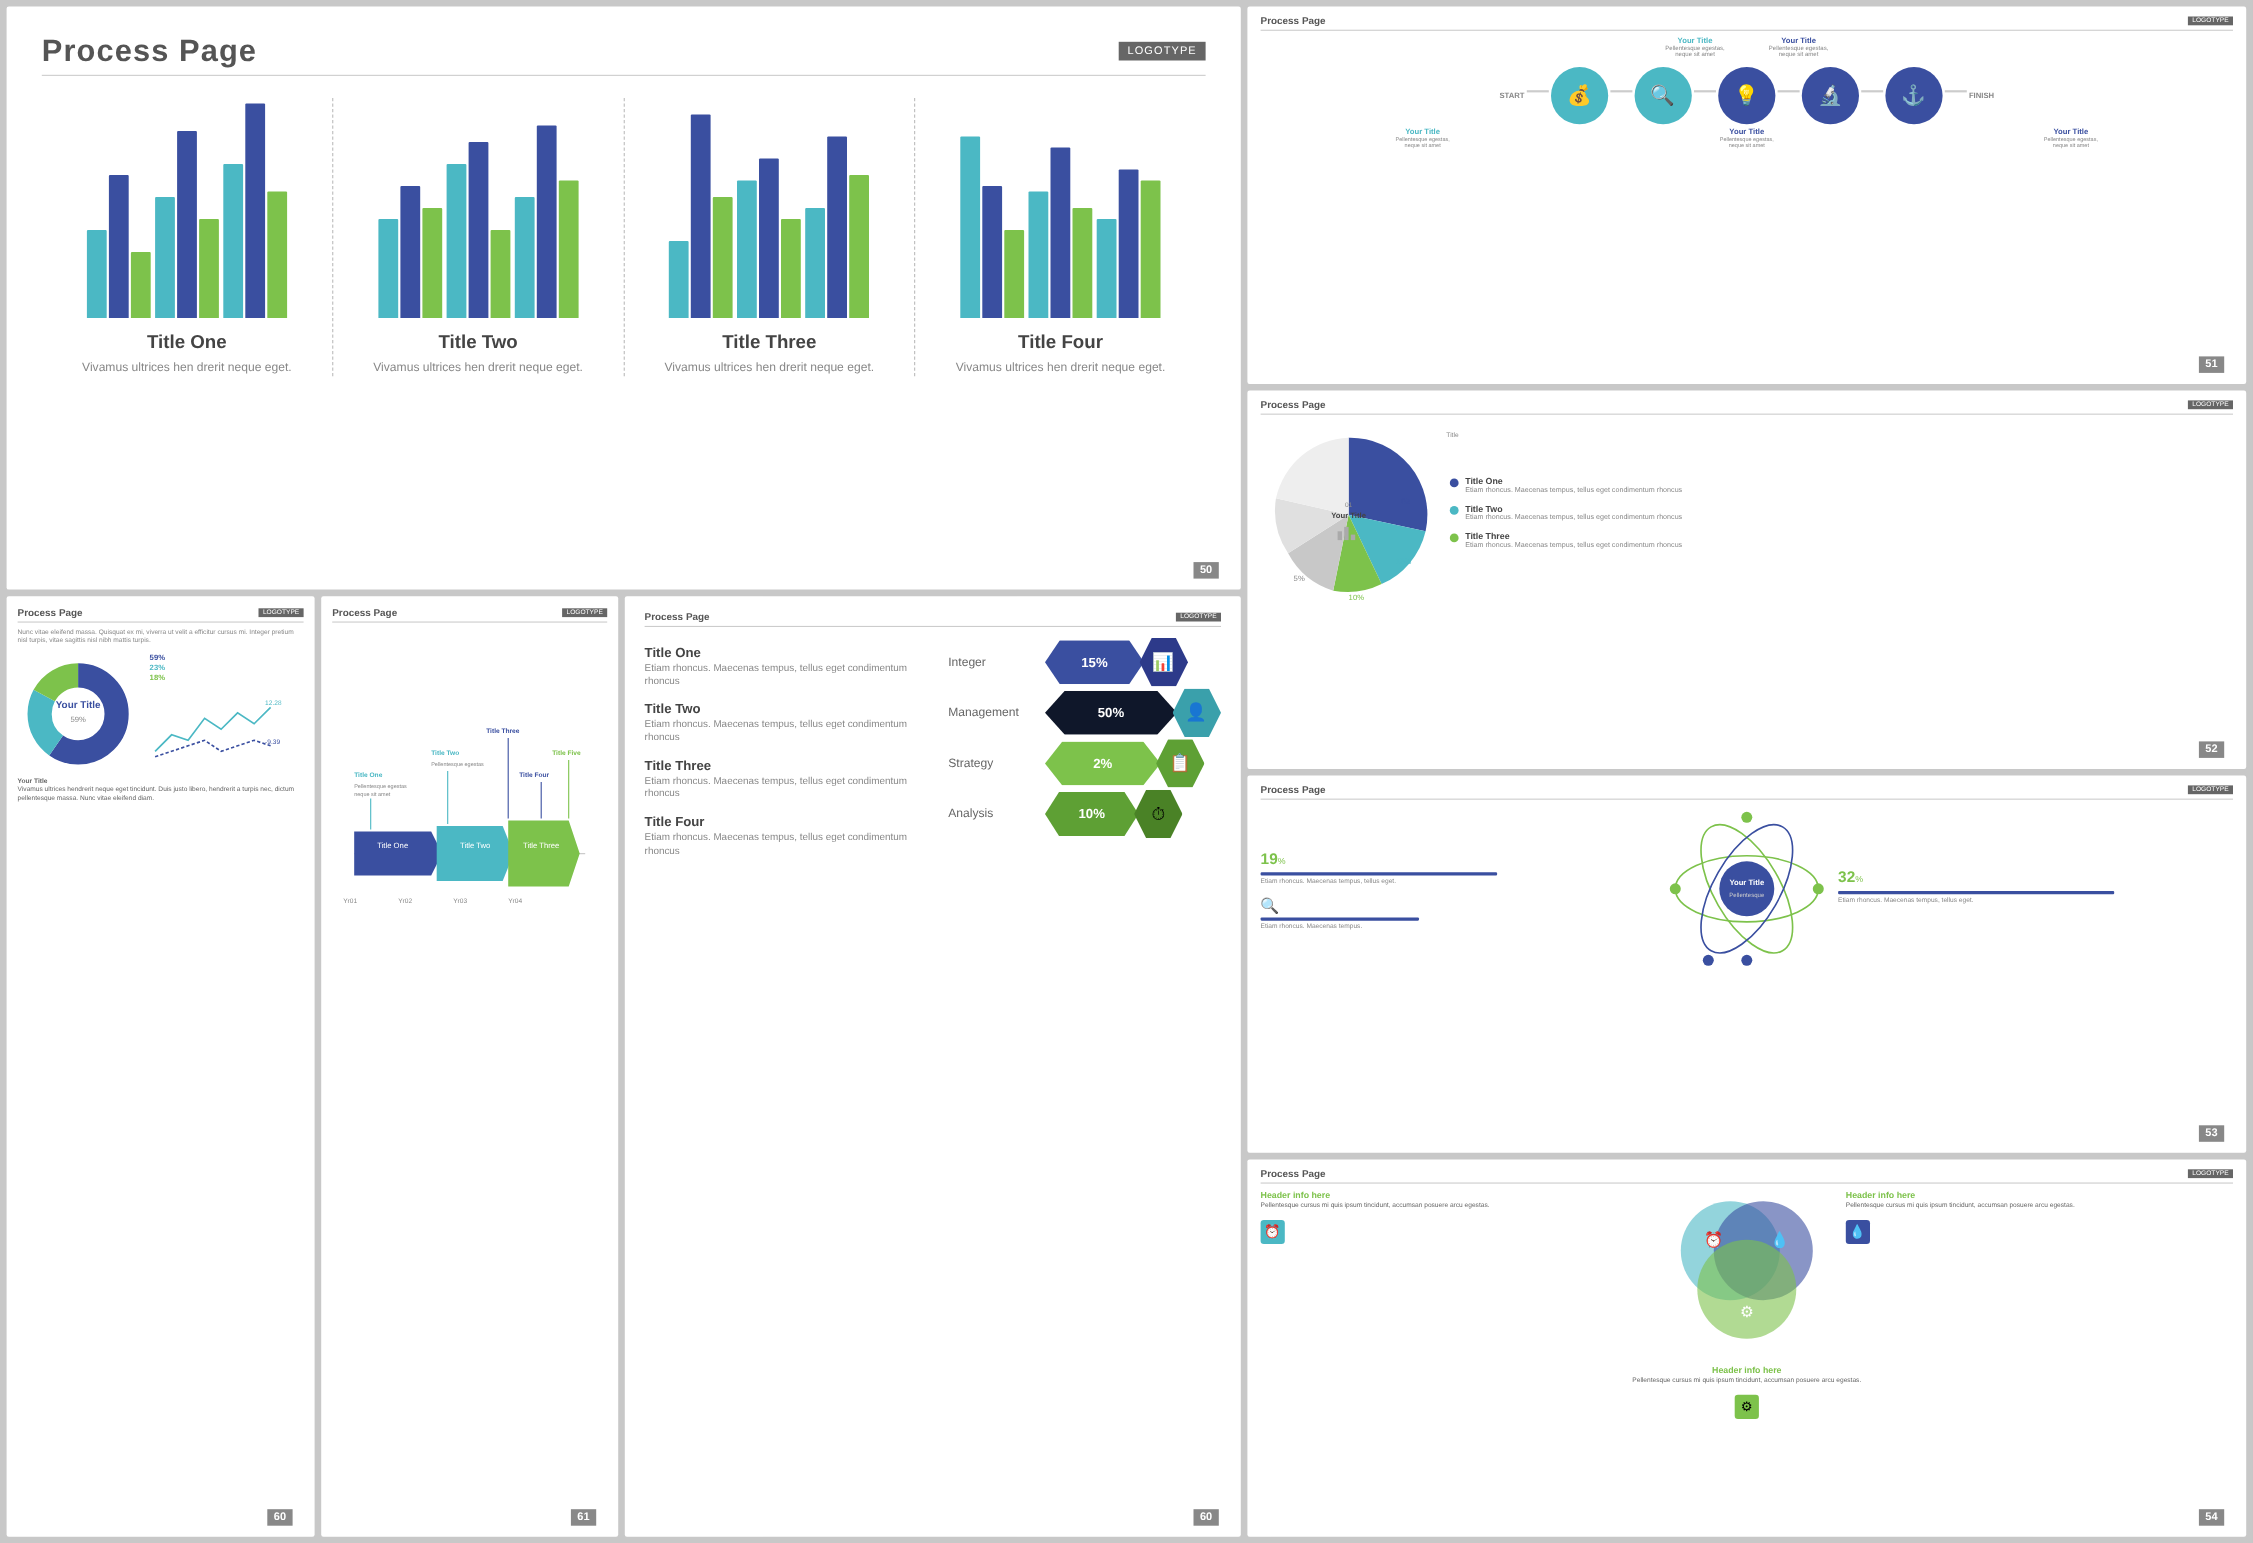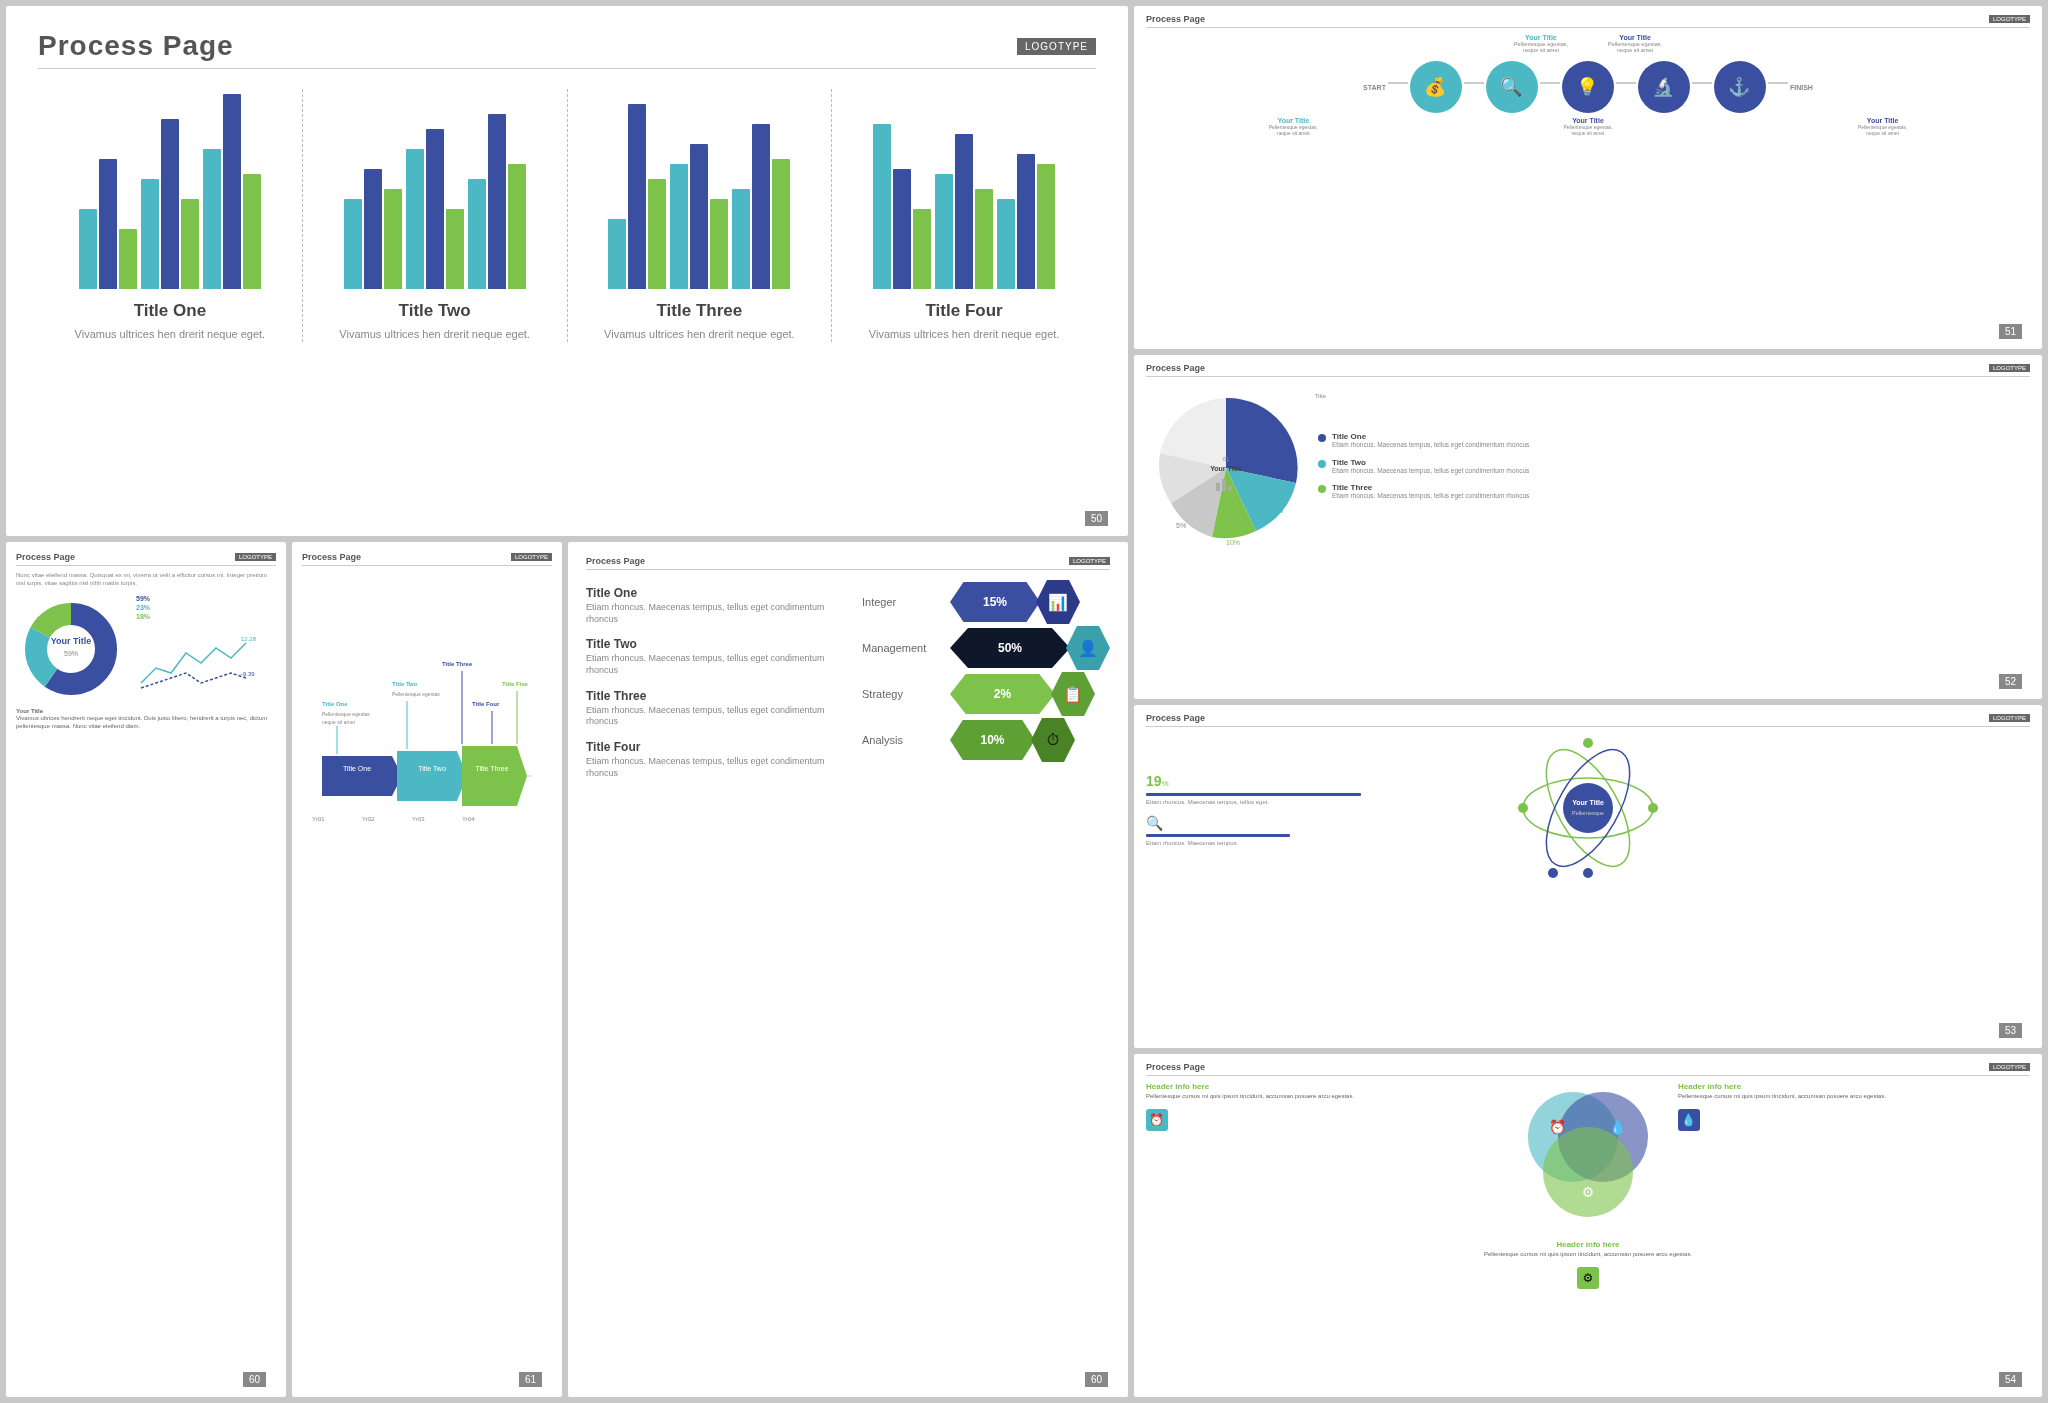--- a/index.html
+++ b/index.html
@@ -109,20 +109,21 @@
       line-height: 1.4;
     }
     .page-num {
       position: absolute;
       bottom: 10px;
       right: 20px;
       background: #888;
       color: #fff;
       font-size: 10px;
       padding: 2px 6px;
+      font-weight: bold;
     }
 
     
     .bottom-row {
       display: flex;
       gap: 6px;
       flex: 1;
     }
     .small-slide {
       flex: 1;
@@ -778,20 +779,25 @@
 
           <circle cx="140" cy="75" r="5" fill="#7dc24b"></circle>
           <circle cx="75" cy="10" r="5" fill="#7dc24b"></circle>
           <circle cx="40" cy="140" r="5" fill="#3a4fa0"></circle>
           <circle cx="10" cy="75" r="5" fill="#7dc24b"></circle>
           <circle cx="75" cy="140" r="5" fill="#3a4fa0"></circle>
         </svg>
       </div>
 
       <div style="flex:1;">
+        <div style="margin-bottom:8px;">
+          <div><span class="stat-num">32</span><span class="stat-sup">%</span></div>
+          <div class="stat-bar" style="width:70%;"></div>
+          <div class="stat-desc">Etiam rhoncus. Maecenas tempus, tellus eget.</div>
+        </div>
       </div>
     </div>
     <div class="page-num">53</div>
   </div>
 
   <div class="slide right-slide">
     <div class="small-slide-header">
       <div class="small-title">
         <span>Process </span><span>Page</span>
       </div>

